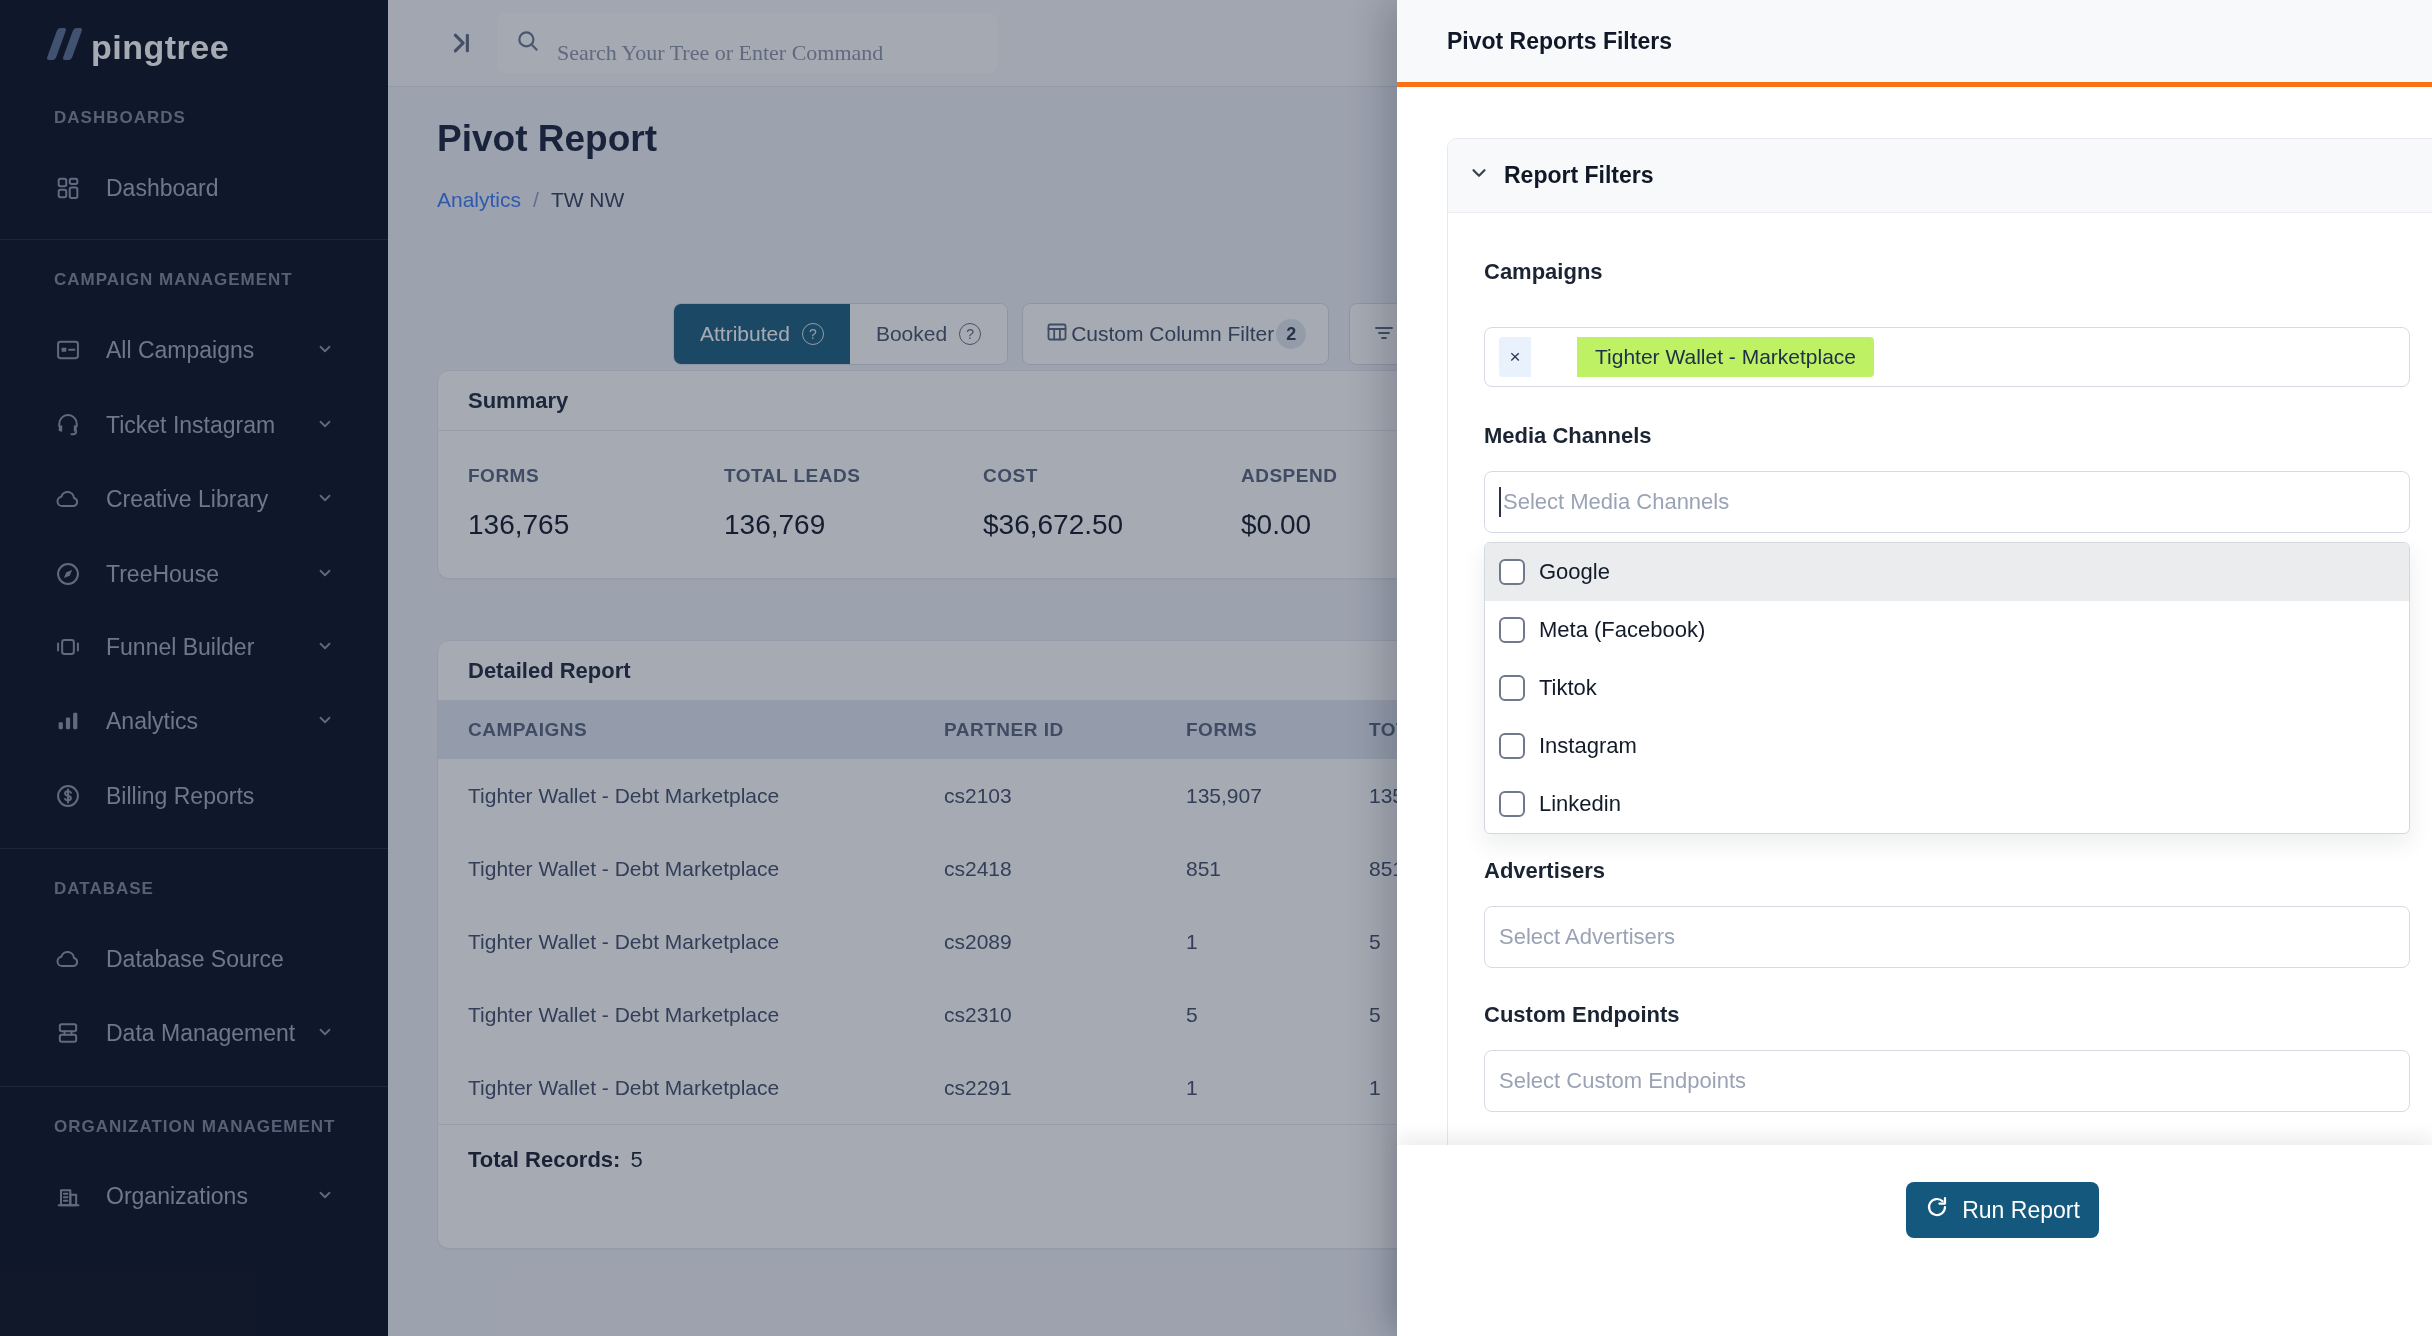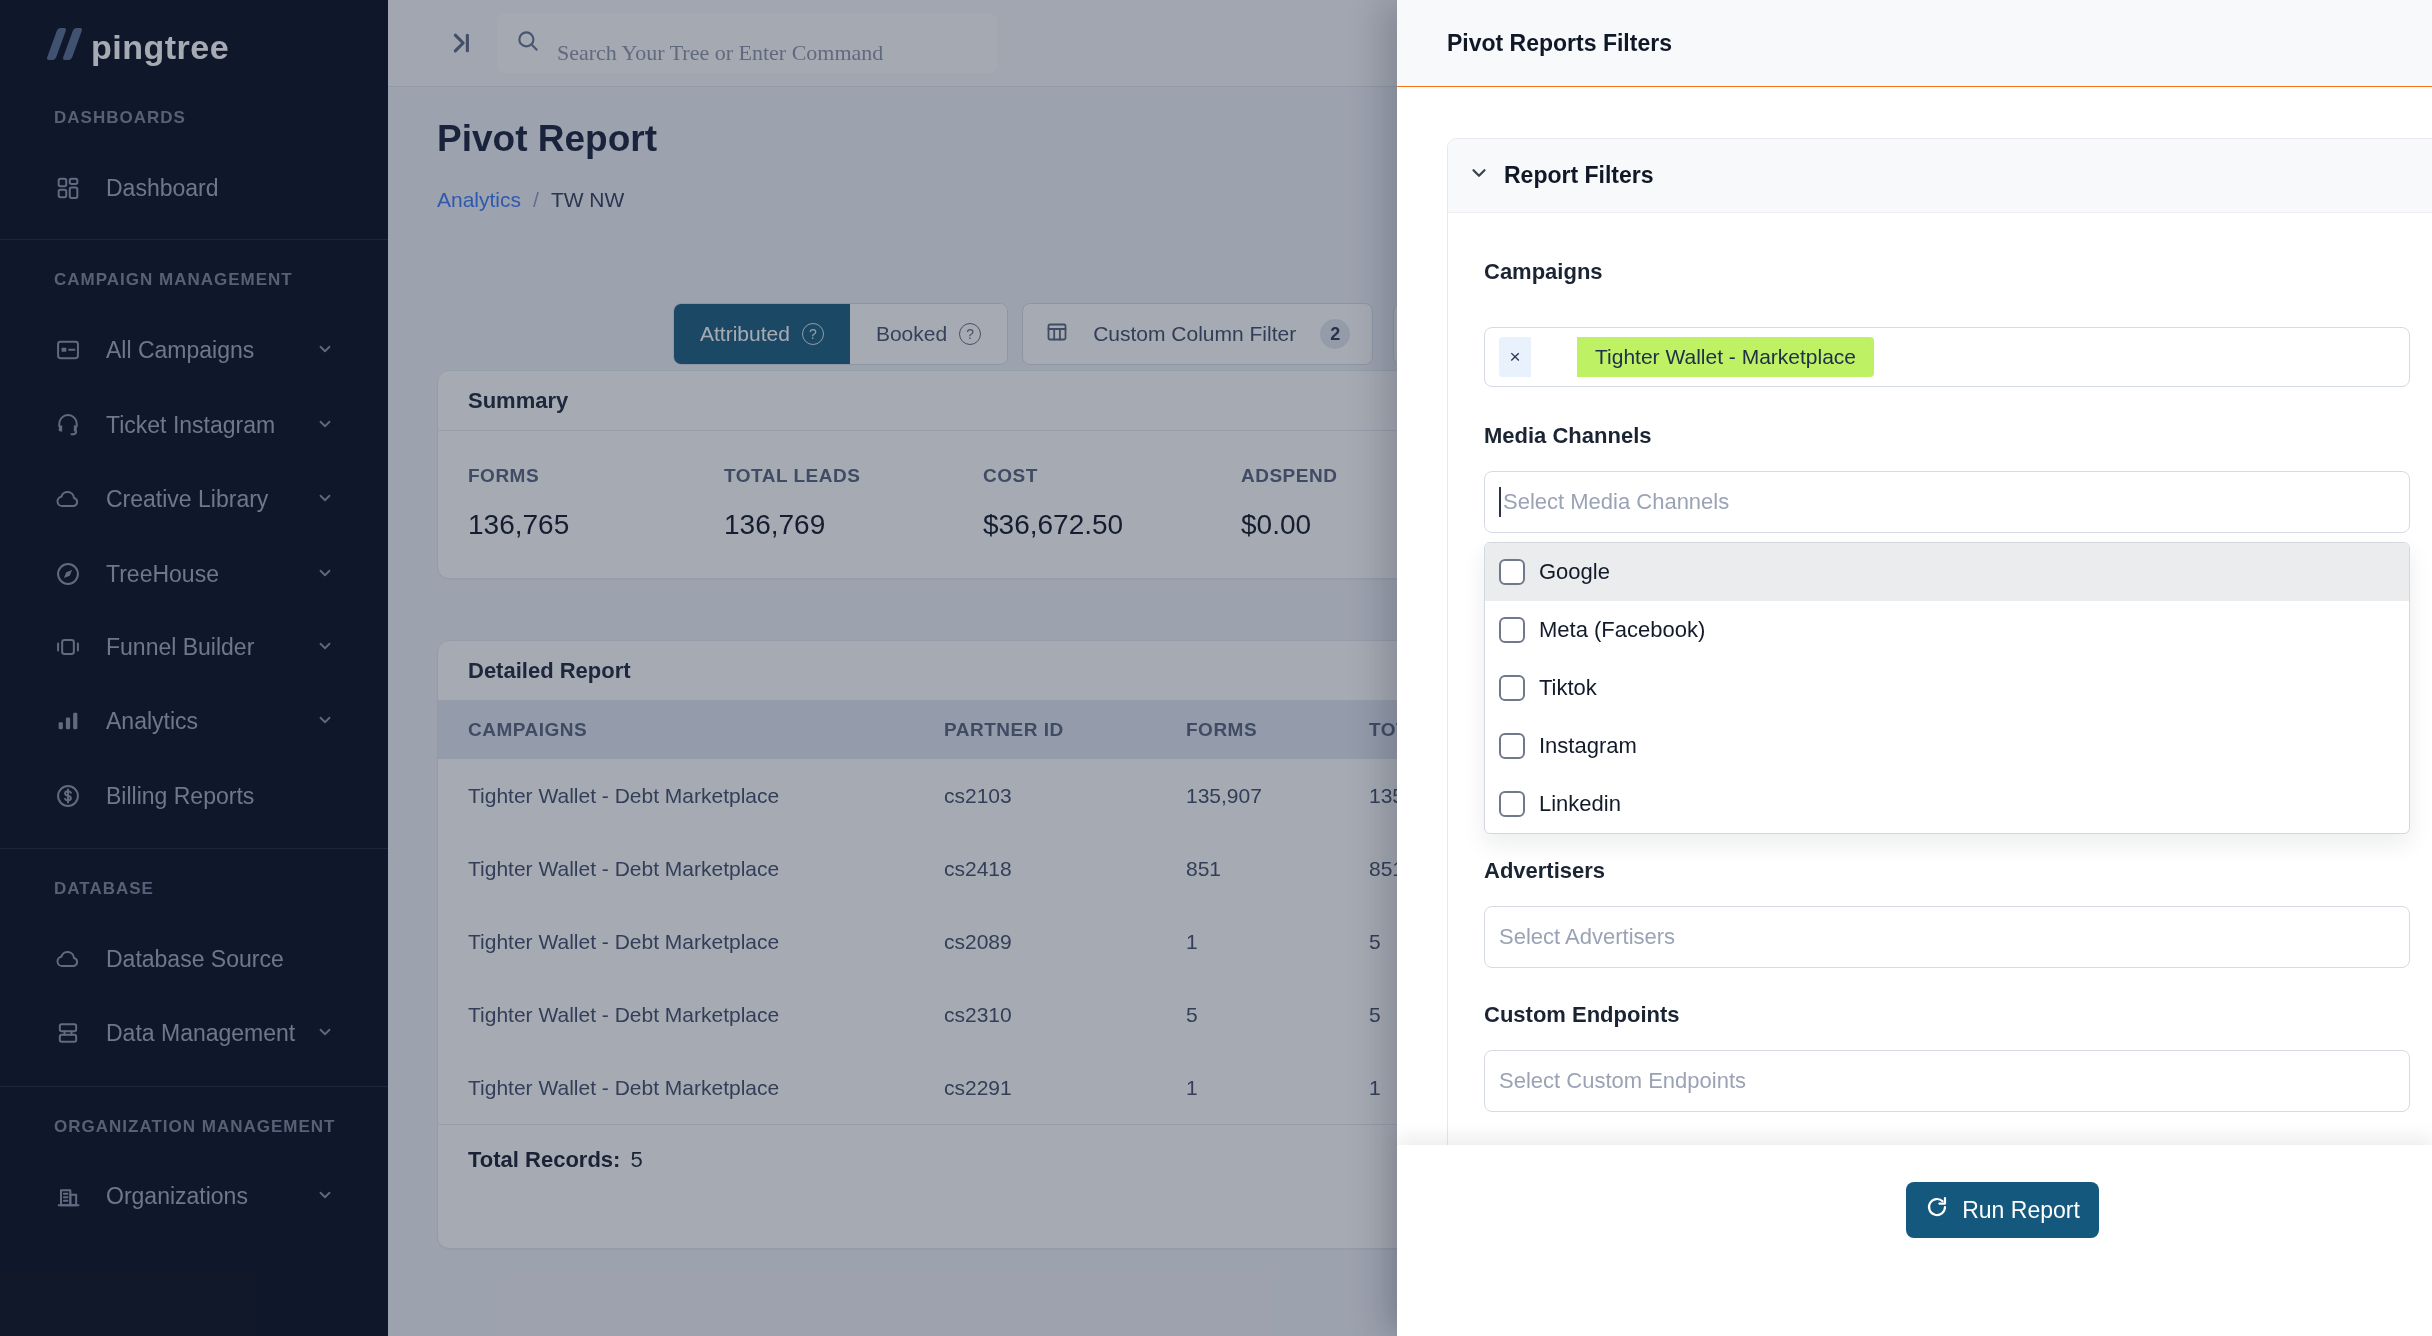--- a/index.html
+++ b/index.html
@@ -38,21 +38,21 @@
   .breadcrumb { position:absolute; left:49px; top:101px; font-size:21px; display:flex; gap:12px; align-items:center; }
   .crumb-link { color:#3f7df6; text-decoration:none; cursor:pointer; }
   .crumb-sep { color:#93a0b4; }
   .crumb-current { color:#38455d; }
 
   .toolbar { position:absolute; left:285px; top:216px; height:62px; display:flex; align-items:center; }
   .seg-group { display:flex; height:62px; border-radius:8px; border:1px solid #d9dee8; overflow:hidden; background:#ffffff; }
   .seg-btn { display:flex; align-items:center; gap:12px; padding:0 26px; font-size:21px; color:#4a576e; background:#ffffff; border:none; cursor:pointer; font-family:inherit; }
   .seg-btn.active { background:#1f6280; color:#ffffff; }
   .help-dot { width:22px; height:22px; border-radius:50%; border:1.6px solid currentColor; font-size:14px; display:flex; align-items:center; justify-content:center; opacity:.85; }
-  .tool-btn { display:flex; align-items:center; gap:24px; height:62px; padding:0 22px; background:#ffffff; border:1px solid #d9dee8; border-radius:8px; font-size:21px; color:#42526b; cursor:pointer; font-family:inherit; }
+  .tool-btn { display:flex; align-items:center; gap:2px; height:62px; padding:0 22px; background:#ffffff; border:1px solid #d9dee8; border-radius:8px; font-size:21px; color:#42526b; cursor:pointer; font-family:inherit; }
   .tool-btn svg { stroke:#5a6880; fill:none; stroke-width:1.8; stroke-linecap:round; }
   .ccf-btn { margin-left:14px; }
   .badge { width:30px; height:30px; border-radius:50%; background:#e3e8f0; color:#333f55; font-size:18px; font-weight:600; display:flex; align-items:center; justify-content:center; }
   .add-btn { margin-left:20px; width:170px; }
 
   .card { position:absolute; left:49px; width:1948px; background:#ffffff; border:1px solid #e3e7ef; border-radius:12px; box-shadow:0 1px 2px rgba(16,24,40,.04); }
   .card-head { height:60px; display:flex; align-items:center; padding-left:30px; border-bottom:1px solid #e8ebf1; font-size:22px; font-weight:600; color:#232e41; }
   .summary-card { top:283px; height:209px; }
   .stats { position:relative; height:148px; }
   .stat { position:absolute; top:34px; }
@@ -61,21 +61,21 @@
 
   .detail-card { top:553px; height:609px; }
   .tbl-header { height:58px; background:#e2e8f2; display:grid; grid-template-columns:476px 242px 183px 1fr; align-items:center; padding-left:30px; }
   .tbl-header span { font-size:19px; font-weight:600; color:#5a6880; letter-spacing:.5px; }
   .tbl-row { height:73px; display:grid; grid-template-columns:476px 242px 183px 1fr; align-items:center; padding-left:30px; font-size:21px; color:#46536c; }
   .tbl-total { border-top:1px solid #e8ebf1; height:70px; display:flex; align-items:center; padding-left:30px; font-size:22px; color:#1d2636; }
   .tbl-total b { font-weight:700; margin-right:10px; }
 
   
   .panel { position:absolute; left:1397px; top:0; width:1035px; height:1336px; background:#ffffff; z-index:50; box-shadow:-14px 0 34px rgba(15,23,42,.20); }
-  .panel-header { position:absolute; left:0; top:0; right:0; height:87px; background:#f8f9fb; border-bottom:1px solid #f97316; display:flex; align-items:center; padding-left:50px; }
+  .panel-header { position:absolute; left:0; top:0; right:0; height:87px; background:#f8f9fb; border-bottom:5px solid #f97316; display:flex; align-items:center; padding-left:50px; }
   .panel-title { font-size:23px; font-weight:600; color:#101828; }
   .panel-body { position:absolute; left:0; top:87px; right:0; bottom:0; overflow:hidden; background:#ffffff; }
   .rf-card { margin:51px 0 0 50px; width:1000px; border:1px solid #e6e8ec; border-radius:10px; }
   .rf-head { height:74px; background:#f8f9fa; border-bottom:1px solid #eceef1; border-radius:10px 10px 0 0; display:flex; align-items:center; padding-left:20px; cursor:pointer; }
   .rf-head svg { stroke:#374151; fill:none; stroke-width:2.4; stroke-linecap:round; stroke-linejoin:round; margin-right:14px; }
   .rf-head span { font-size:23px; font-weight:600; color:#101828; }
   .rf-body { padding:24px 0 0 36px; }
   .f-label { display:block; font-size:22px; font-weight:700; color:#1b2433; line-height:30px; }
   .lbl-campaigns { margin-top:20px; }
   .tag-input { margin-top:40px; height:60px; width:calc(100% - 36px); border:1px solid #d6dae2; border-radius:8px; display:flex; align-items:center; padding-left:14px; background:#fff; }

